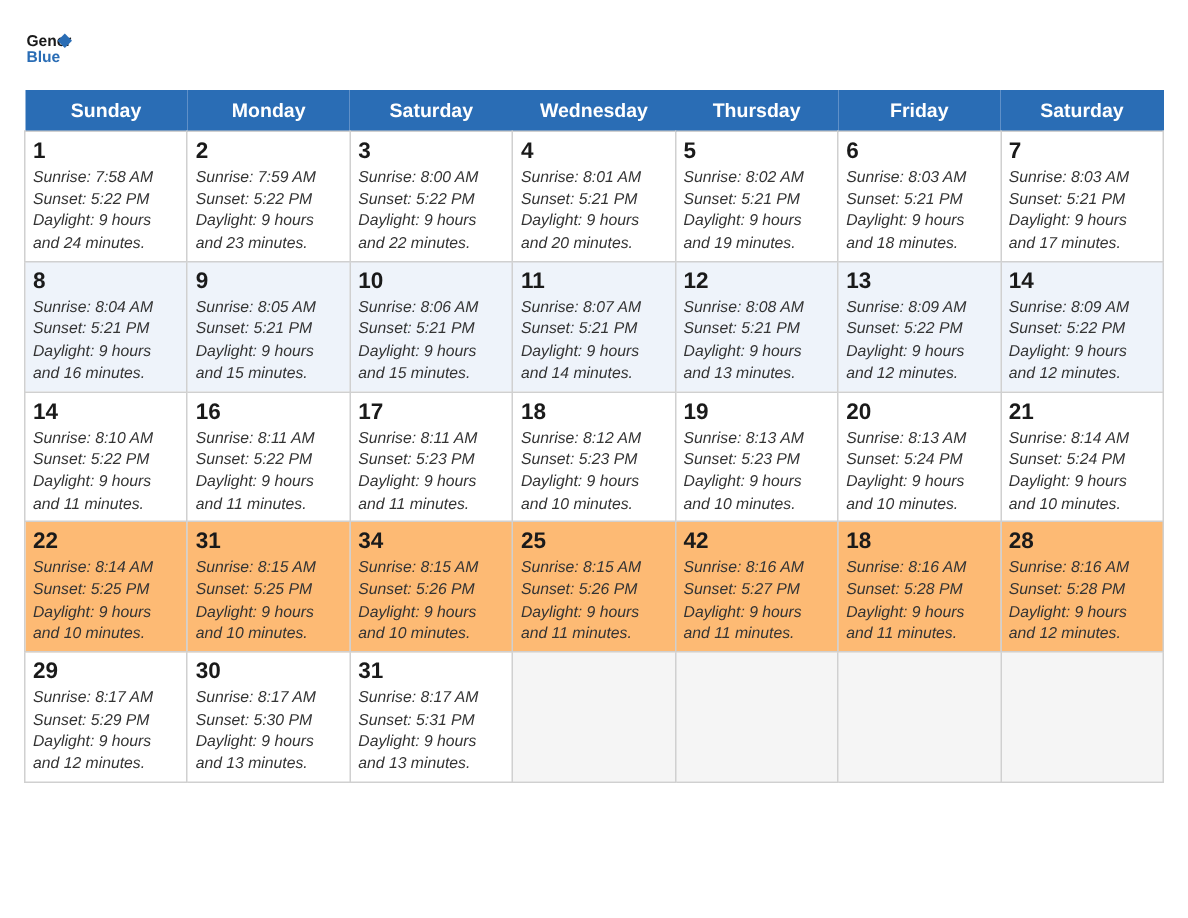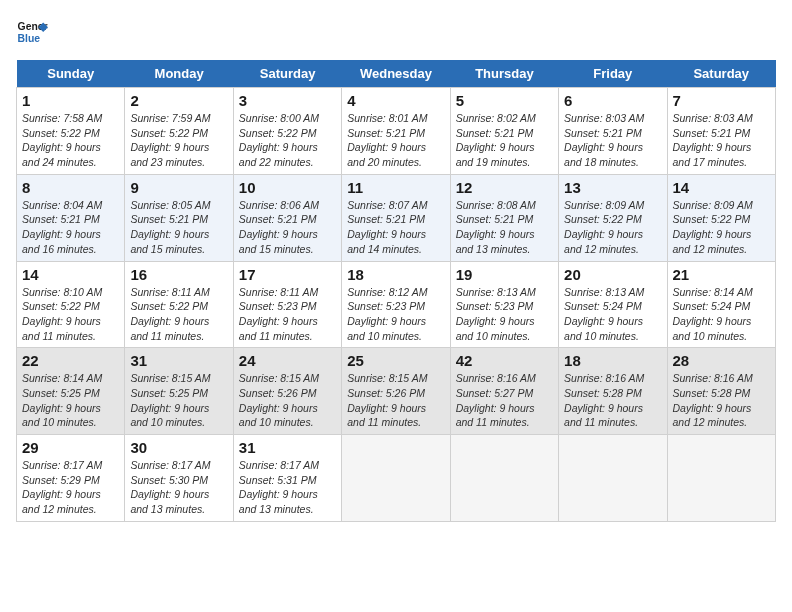--- a/index.html
+++ b/index.html
@@ -210,31 +210,31 @@
         </td>
         <td>
           <span class="day-number">20</span>
           <div class="day-info">Sunrise: 8:13 AM<br>Sunset: 5:24 PM<br>Daylight: 9 hours and 10 minutes.</div>
         </td>
         <td>
           <span class="day-number">21</span>
           <div class="day-info">Sunrise: 8:14 AM<br>Sunset: 5:24 PM<br>Daylight: 9 hours and 10 minutes.</div>
         </td>
       </tr>
-      <tr style="background-color: #e5e5e5;">
+      <tr style="background-color: #fdba74;">
         <td>
           <span class="day-number">22</span>
           <div class="day-info">Sunrise: 8:14 AM<br>Sunset: 5:25 PM<br>Daylight: 9 hours and 10 minutes.</div>
         </td>
         <td>
           <span class="day-number">31</span>
           <div class="day-info">Sunrise: 8:15 AM<br>Sunset: 5:25 PM<br>Daylight: 9 hours and 10 minutes.</div>
         </td>
         <td>
-          <span class="day-number">24</span>
+          <span class="day-number">34</span>
           <div class="day-info">Sunrise: 8:15 AM<br>Sunset: 5:26 PM<br>Daylight: 9 hours and 10 minutes.</div>
         </td>
         <td>
           <span class="day-number">25</span>
           <div class="day-info">Sunrise: 8:15 AM<br>Sunset: 5:26 PM<br>Daylight: 9 hours and 11 minutes.</div>
         </td>
         <td>
           <span class="day-number">42</span>
           <div class="day-info">Sunrise: 8:16 AM<br>Sunset: 5:27 PM<br>Daylight: 9 hours and 11 minutes.</div>
         </td>

